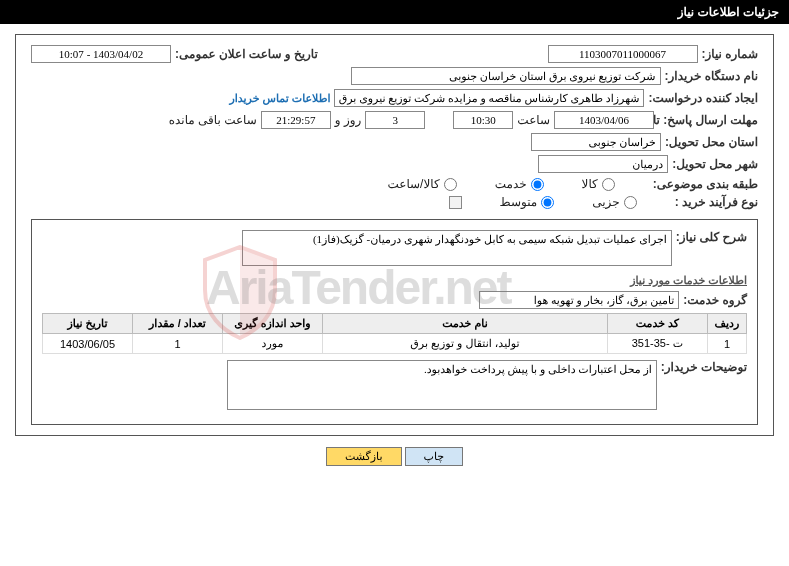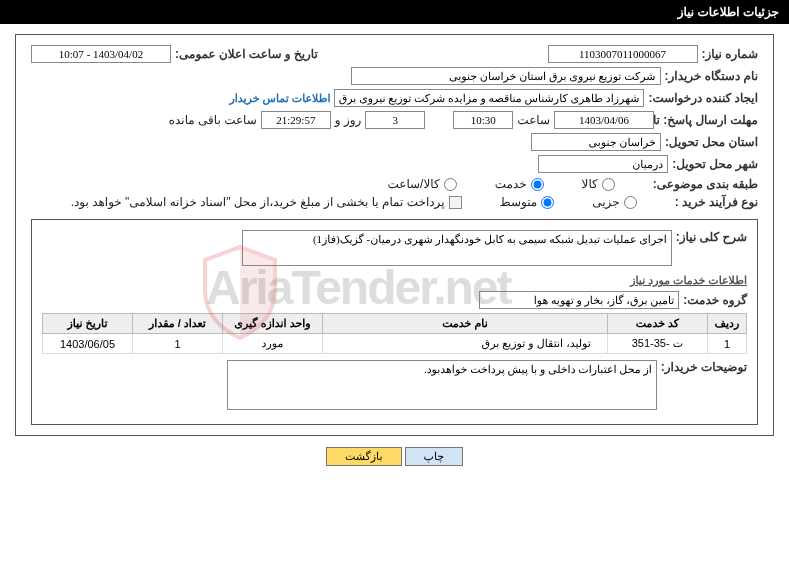--- a/index.html
+++ b/index.html
@@ -211,21 +211,20 @@
   <div class="row">
     <span class="label">نوع فرآیند خرید :</span>
     <span style="width:30px"></span>
     <input type="radio" name="pt" style="">
     <span class="plain-text">جزیی</span>
     <span style="width:30px"></span>
     <input type="radio" name="pt" checked="" style="">
     <span class="plain-text">متوسط</span>
     <span style="width:30px"></span>
     <span class="chk"></span>
-    <span class="plain-text">پرداخت تمام یا بخشی از مبلغ خرید،از محل "اسناد خزانه اسلامی" خواهد بود.</span>
   </div>
 
   <fieldset class="inner">
     <div class="row" style="align-items:flex-start">
       <span class="label">شرح کلی نیاز:</span>
       <textarea class="input-textarea" style="width: 430px;" readonly="">اجرای عملیات تبدیل شبکه سیمی به کابل خودنگهدار شهری درمیان- گزیک(فاز1)</textarea>
     </div>
 
     <div class="section-heading">اطلاعات خدمات مورد نیاز</div>
 
@@ -242,21 +241,21 @@
           <th>نام خدمت</th>
           <th style="width:100px">واحد اندازه گیری</th>
           <th style="width:90px">تعداد / مقدار</th>
           <th style="width:90px">تاریخ نیاز</th>
         </tr>
       </thead>
       <tbody>
         <tr>
           <td>1</td>
           <td>ت -35-351</td>
-          <td style="text-align:right">تولید، انتقال و توزیع برق</td>
+          <td style="text-align:center">تولید، انتقال و توزیع برق</td>
           <td>مورد</td>
           <td>1</td>
           <td>1403/06/05</td>
         </tr>
       </tbody>
     </table>
 
     <div class="row" style="align-items:flex-start;margin-top:6px">
       <span class="label">توضیحات خریدار:</span>
       <textarea class="input-textarea" style="width: 430px; height: 50px;" readonly="">از محل اعتبارات داخلی و با پیش پرداخت خواهدبود.</textarea>

